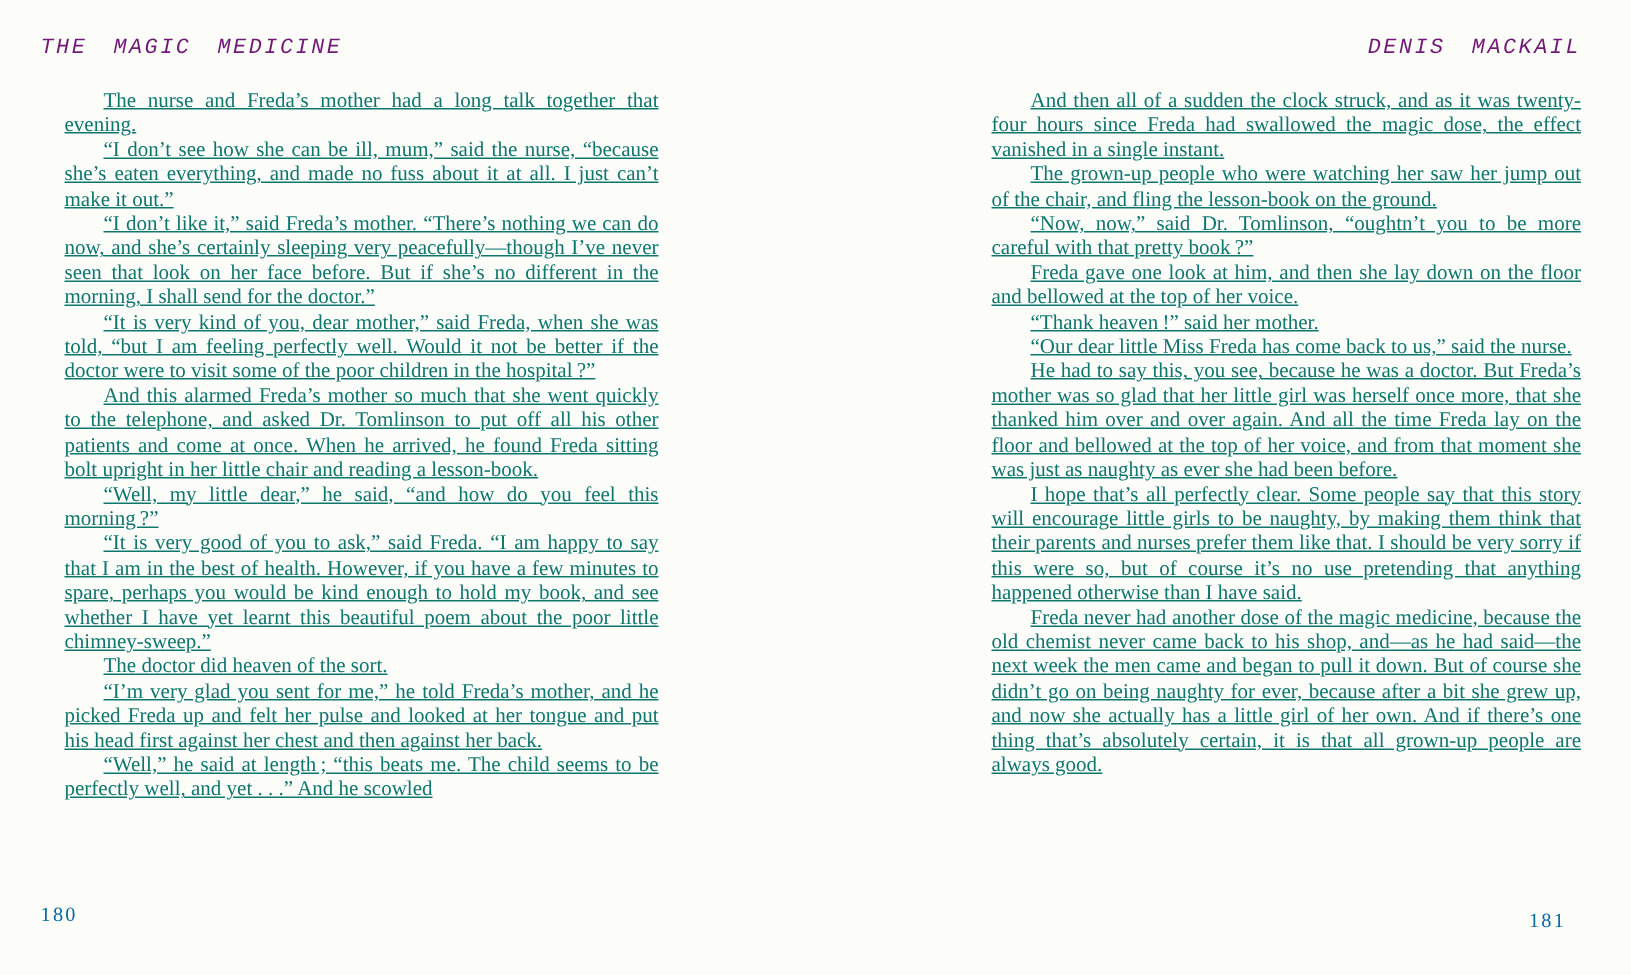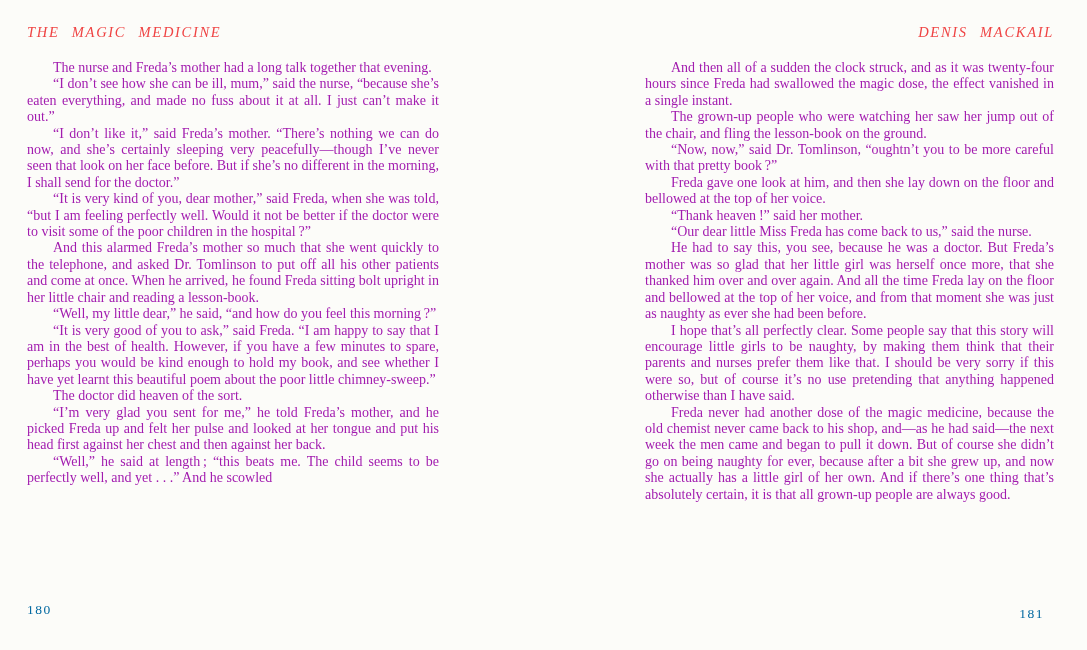--- a/index.html
+++ b/index.html
@@ -18,34 +18,36 @@
   .page-right { left: 645px; width: 409px; }
 
   .running-head {
     position: absolute;
     top: 24px;
     font-style: italic;
     font-size: 14.5px;
     letter-spacing: 1.7px;
     word-spacing: 7px;
     white-space: nowrap;
-    color: #ef4444;
+    color: #701a75;
+    font-family: Liberation Mono, monospace;
   }
   .head-left  { left: 0; }
   .head-right { right: 0; }
 
   .text-block {
     position: absolute;
     top: 60px;
-    left: 0;
+    left: 16px;
     right: 0;
     font-size: 14px;
     line-height: 16.4px;
     text-align: justify;
-    color: #a21caf;
+    color: #0f766e;
+    text-decoration: underline;
   }
   .text-block p { margin: 0; text-indent: 26px; }
   .text-block p.no-indent { text-indent: 0; }
 
   .folio {
     position: absolute;
     font-size: 13.5px;
     letter-spacing: 1.5px;
     font-variant-numeric: oldstyle-nums;
     color: #0369a1;

